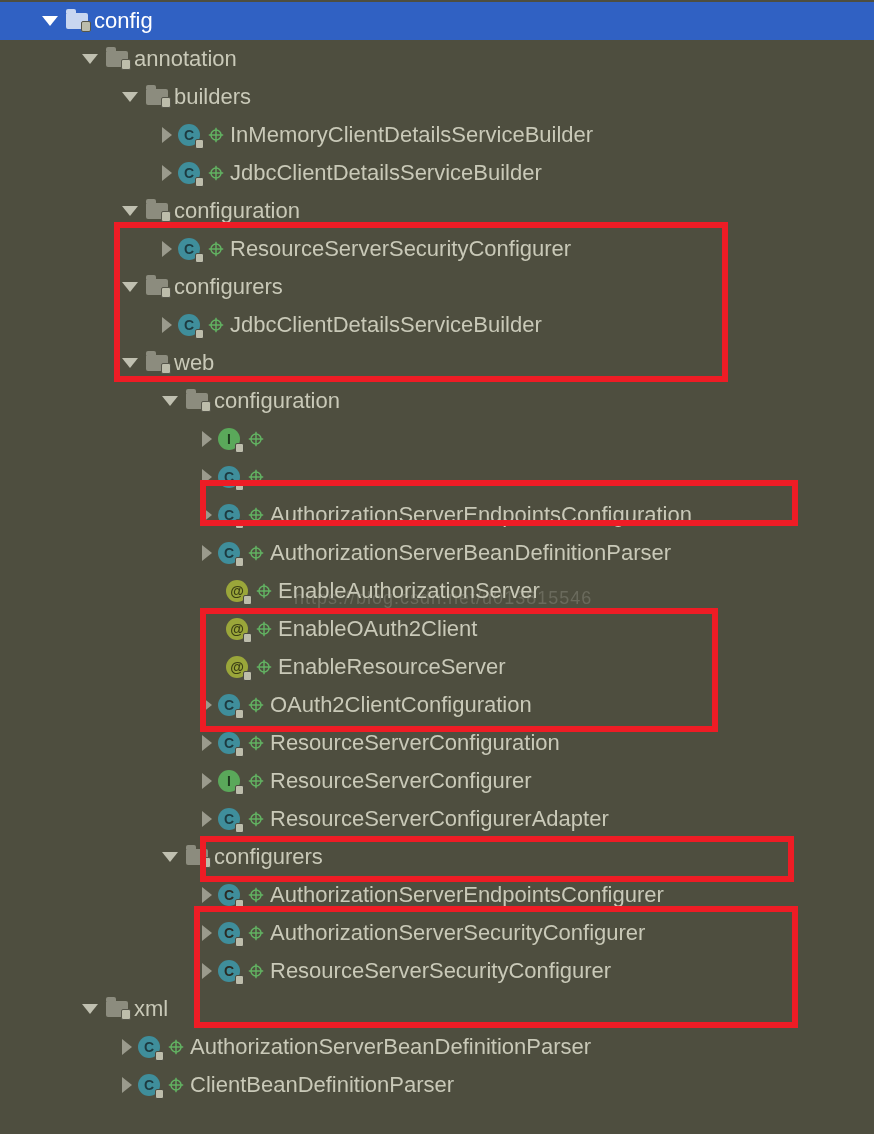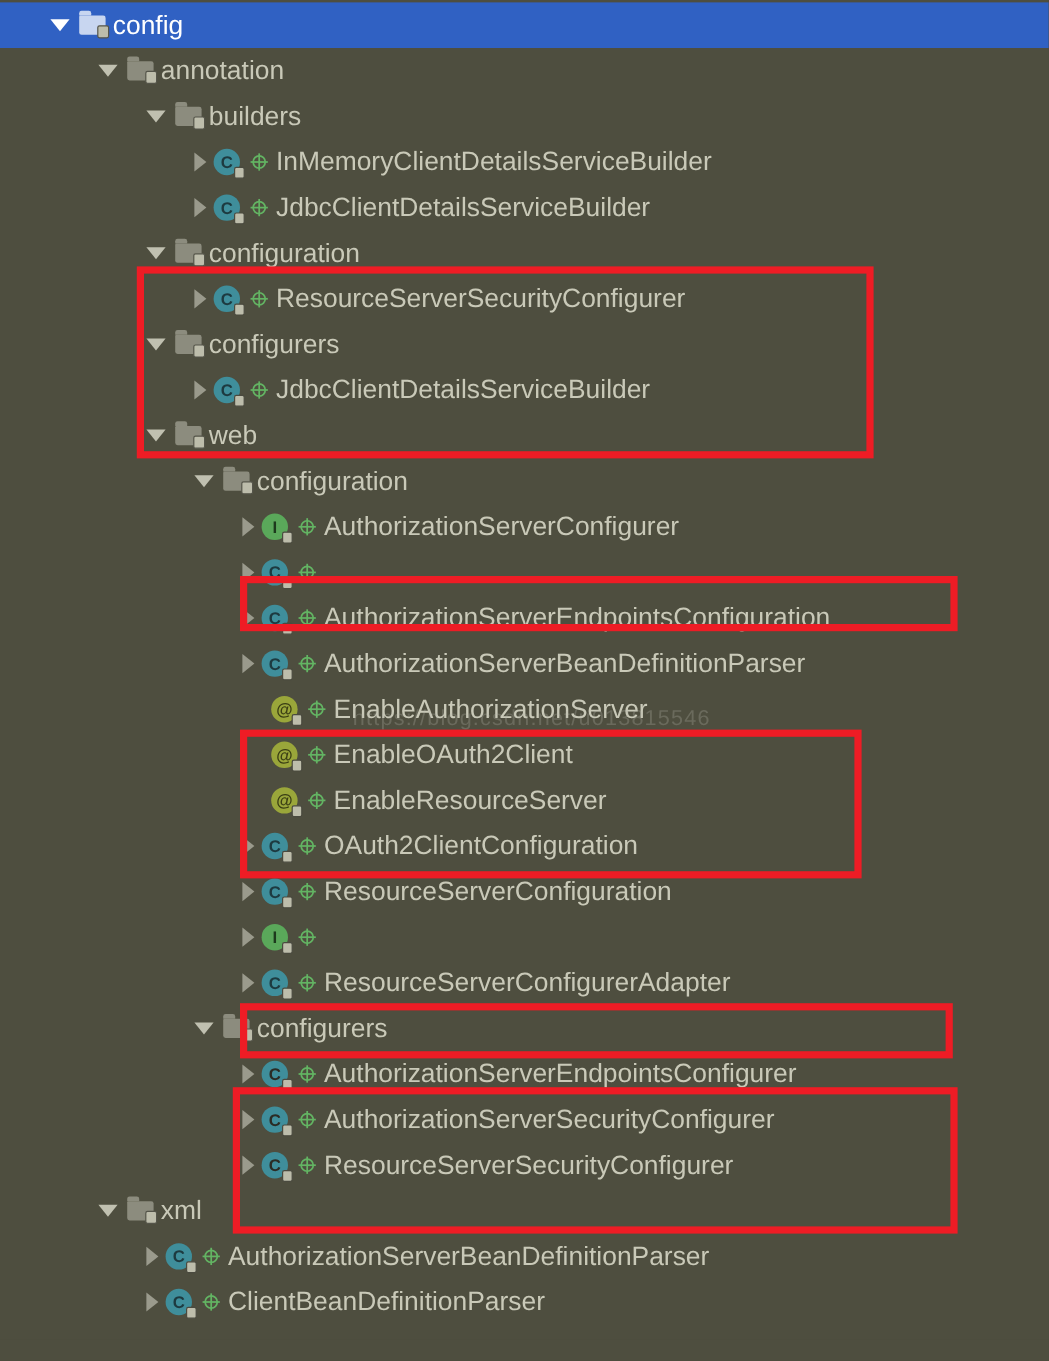--- a/index.html
+++ b/index.html
@@ -223,21 +223,20 @@
       <span class="indent i3"></span>
       <span class="disclosure open"></span>
       <span class="folder locked"></span>
       <span class="label">configuration</span>
     </div>
     <div class="row">
       <span class="indent i4"></span>
       <span class="disclosure closed"></span>
       <span class="kind i letter" data-letter="I"></span>
       <span class="pub"></span>
-      <span class="label">AuthorizationServerConfigurer</span>
     </div>
     <div class="row">
       <span class="indent i4"></span>
       <span class="disclosure closed"></span>
       <span class="kind c letter" data-letter="C"></span>
       <span class="pub"></span>
     </div>
     <div class="row">
       <span class="indent i4"></span>
       <span class="disclosure closed"></span>
@@ -285,20 +284,21 @@
       <span class="disclosure closed"></span>
       <span class="kind c letter" data-letter="C"></span>
       <span class="pub"></span>
       <span class="label">ResourceServerConfiguration</span>
     </div>
     <div class="row">
       <span class="indent i4"></span>
       <span class="disclosure closed"></span>
       <span class="kind i letter" data-letter="I"></span>
       <span class="pub"></span>
+      <span class="label">ResourceServerConfigurer</span>
     </div>
     <div class="row">
       <span class="indent i4"></span>
       <span class="disclosure closed"></span>
       <span class="kind c letter" data-letter="C"></span>
       <span class="pub"></span>
       <span class="label">ResourceServerConfigurerAdapter</span>
     </div>
     <div class="row">
       <span class="indent i3"></span>

